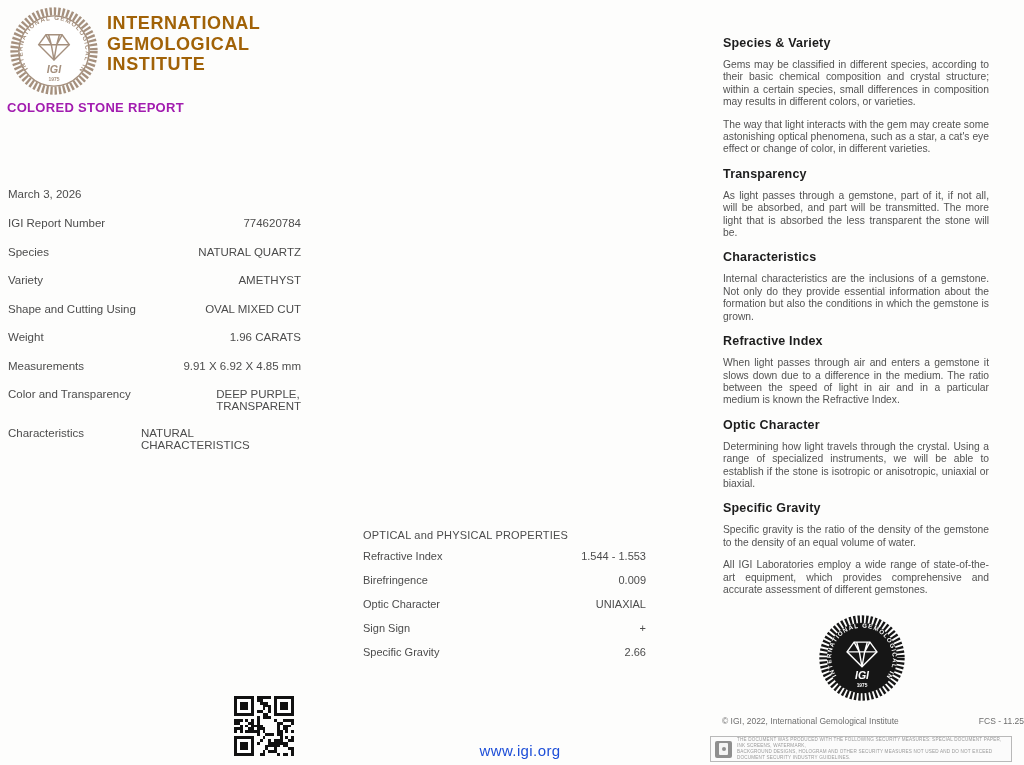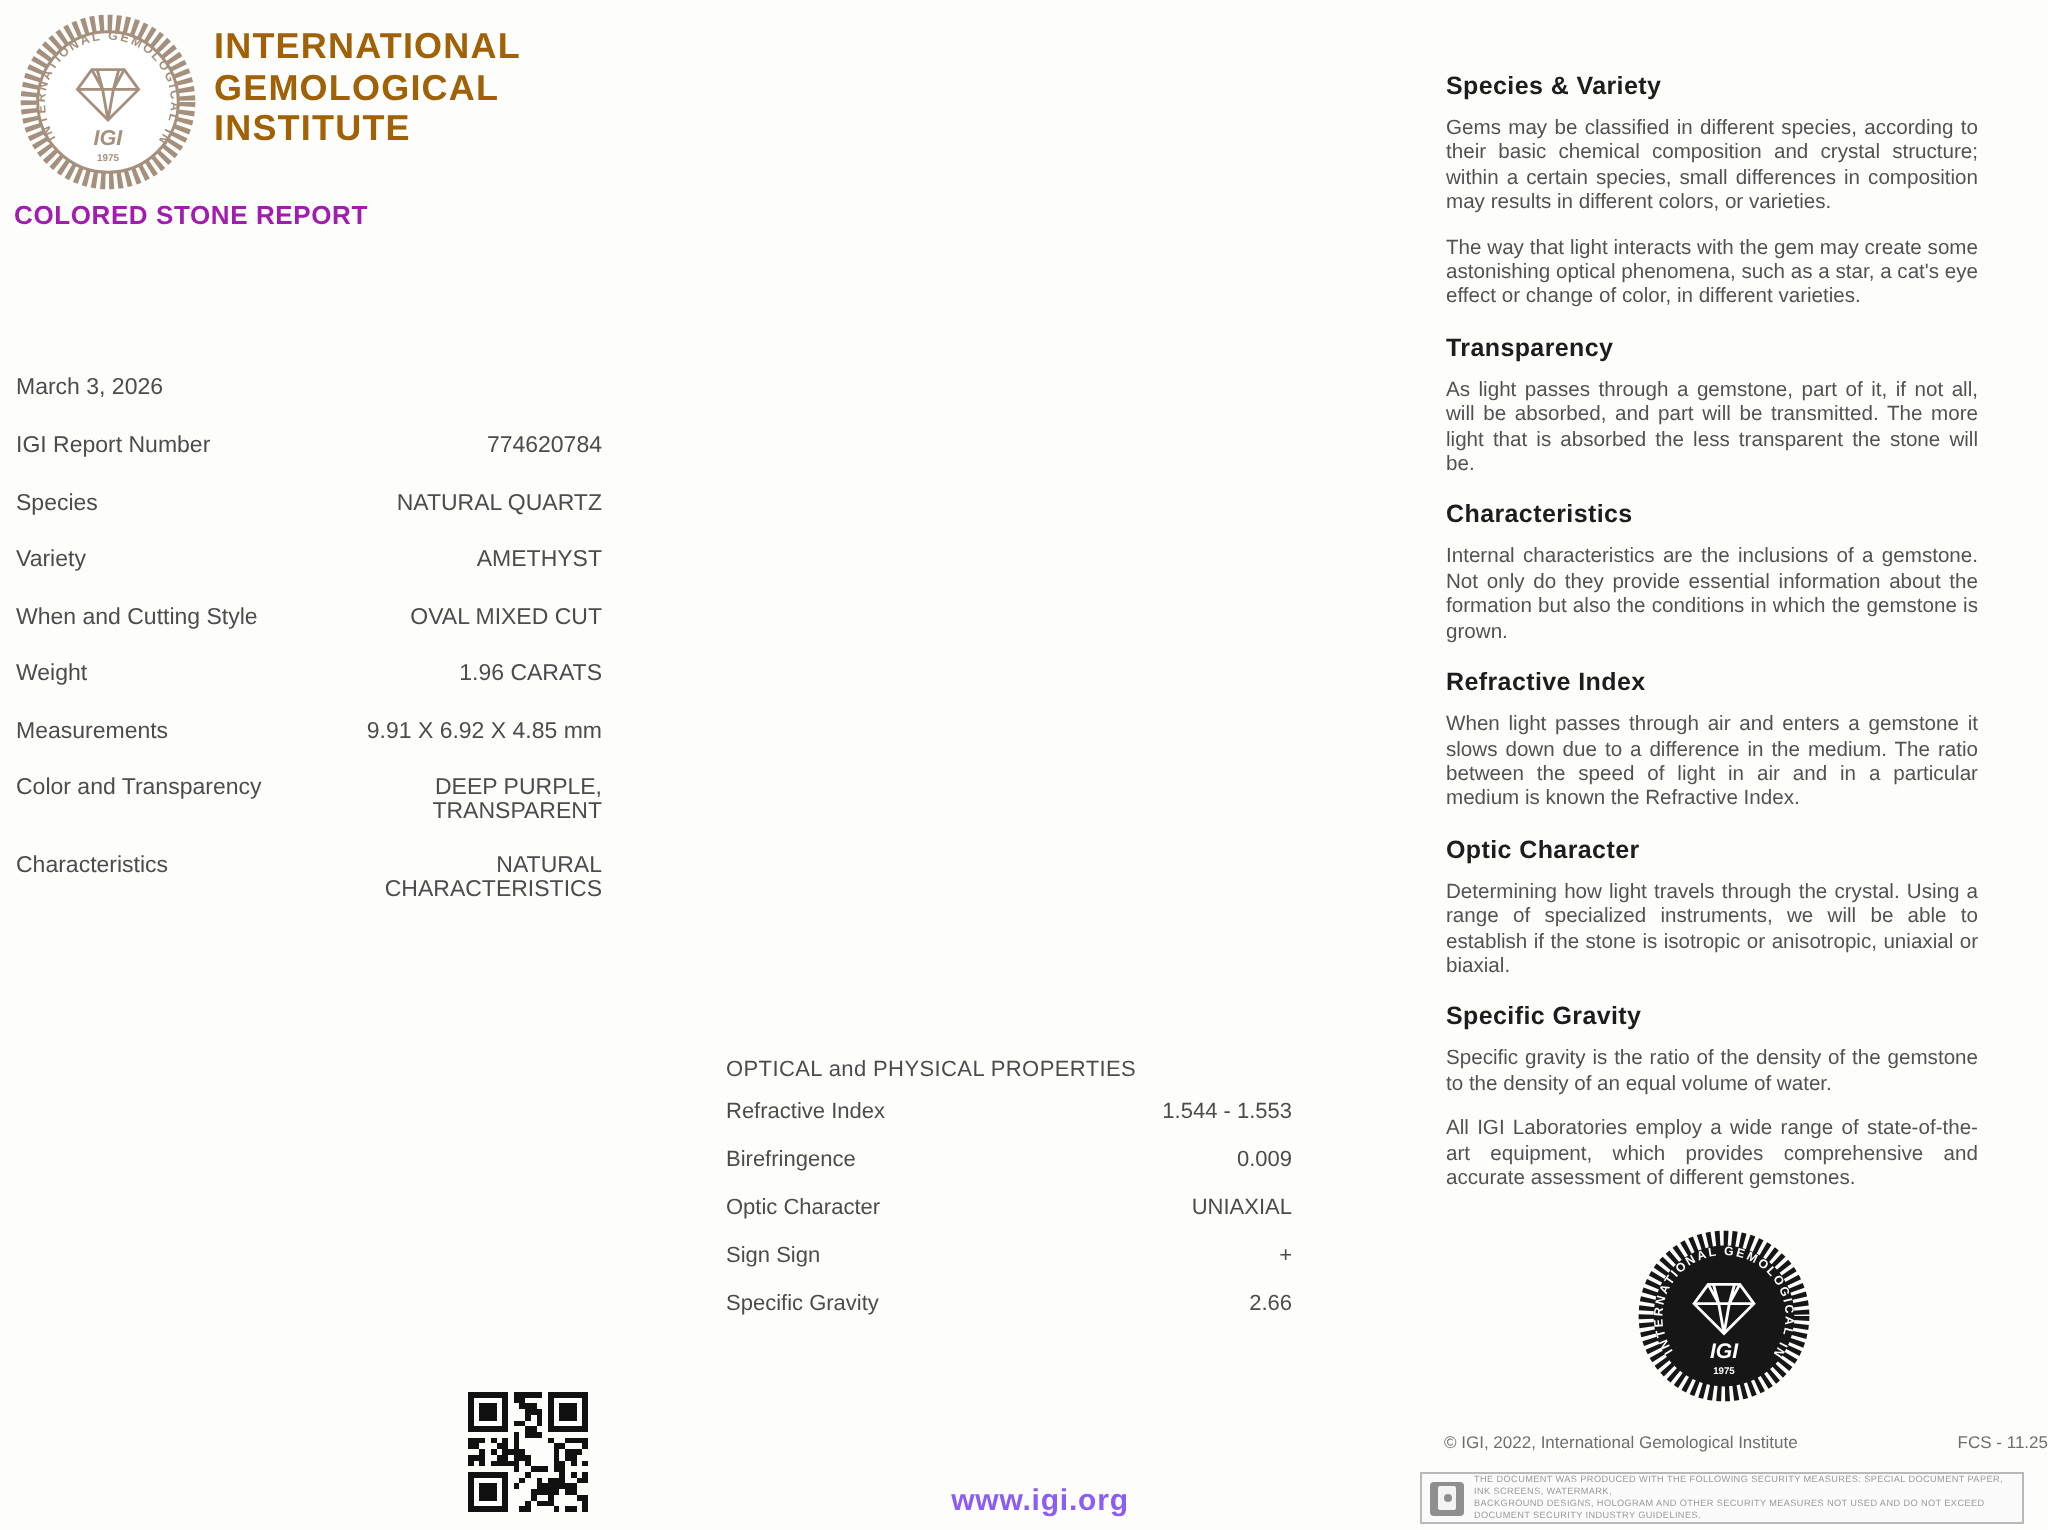--- a/index.html
+++ b/index.html
@@ -11,33 +11,33 @@
   .seal-top{left:9px;top:6px;width:90px;height:90px;}
   .brand{position:absolute;left:107px;top:13px;font-size:18px;font-weight:bold;
          line-height:20.5px;letter-spacing:.6px;color:#a16207;white-space:pre-line;}
   .report-title{position:absolute;left:7px;top:100px;font-size:13px;font-weight:bold;
                 letter-spacing:.3px;color:#a21caf;}
 
   
   .date{position:absolute;left:8px;top:188px;font-size:11.5px;color:#4c4c4c;}
   .lrow{position:absolute;left:8px;width:293px;display:flex;justify-content:space-between;
         font-size:11.5px;color:#4c4c4c;}
-  .lrow .lvalue{text-align:right;white-space:pre-line;max-width:160px;}
+  .lrow .lvalue{white-space:pre-line;max-width:160px;}
 
   
   .props-title{position:absolute;left:363px;top:529px;font-size:11px;color:#4c4c4c;letter-spacing:.2px;}
   .prow{position:absolute;left:363px;width:283px;display:flex;justify-content:space-between;
         font-size:11px;color:#4c4c4c;}
   .props-note{position:absolute;left:363px;top:693px;font-size:11px;font-style:italic;color:#555;}
 
   
   .qr{position:absolute;left:234px;top:696px;width:60px;height:60px;}
   .qr svg{width:100%;height:100%;shape-rendering:crispEdges;}
   .website{position:absolute;left:420px;top:742px;width:200px;text-align:center;
-           font-size:15px;font-weight:bold;color:#8b5cf6;letter-spacing:.4px;}
+           font-size:15px;font-weight:normal;color:#1d4ed8;letter-spacing:.4px;}
 
   
   .glossary{position:absolute;left:723px;top:36px;width:266px;}
   .gsec h3{margin:0 0 9px 0;font-size:12.5px;font-weight:bold;color:#1d1d1d;letter-spacing:.2px;}
   .gsec p{margin:0 0 10px 0;font-size:10.3px;line-height:12.4px;text-align:justify;color:#525252;}
   .gsec{margin-bottom:11px;}
 
   
   .seal-bottom{left:818px;top:614px;width:88px;height:88px;}
   .foot-row{position:absolute;left:711px;top:716px;width:302px;display:flex;
@@ -88,21 +88,21 @@
   </div>
   <div class="lrow" style="top:246px">
     <span class="llabel">Species</span>
     <span class="lvalue">NATURAL QUARTZ</span>
   </div>
   <div class="lrow" style="top:274px">
     <span class="llabel">Variety</span>
     <span class="lvalue">AMETHYST</span>
   </div>
   <div class="lrow" style="top:303px">
-    <span class="llabel">When and Cutting Style</span>
+    <span class="llabel">Shape and Cutting Using</span>
     <span class="lvalue">OVAL MIXED CUT</span>
   </div>
   <div class="lrow" style="top:331px">
     <span class="llabel">Weight</span>
     <span class="lvalue">1.96 CARATS</span>
   </div>
   <div class="lrow" style="top:360px">
     <span class="llabel">Measurements</span>
     <span class="lvalue">9.91 X 6.92 X 4.85 mm</span>
   </div>

